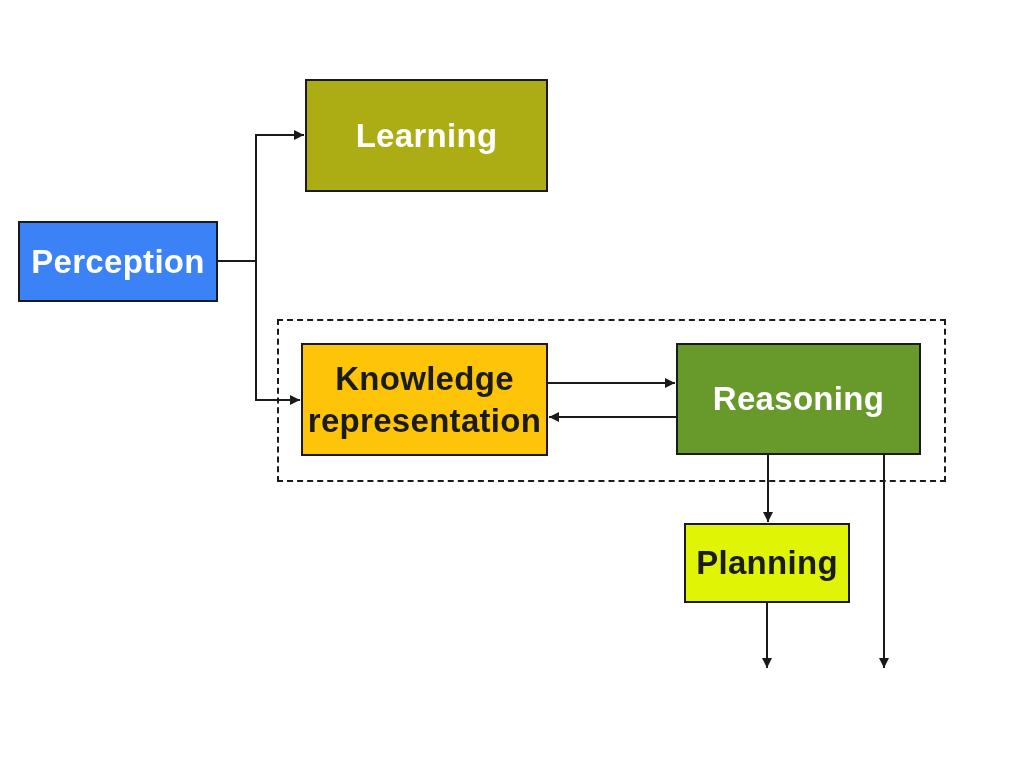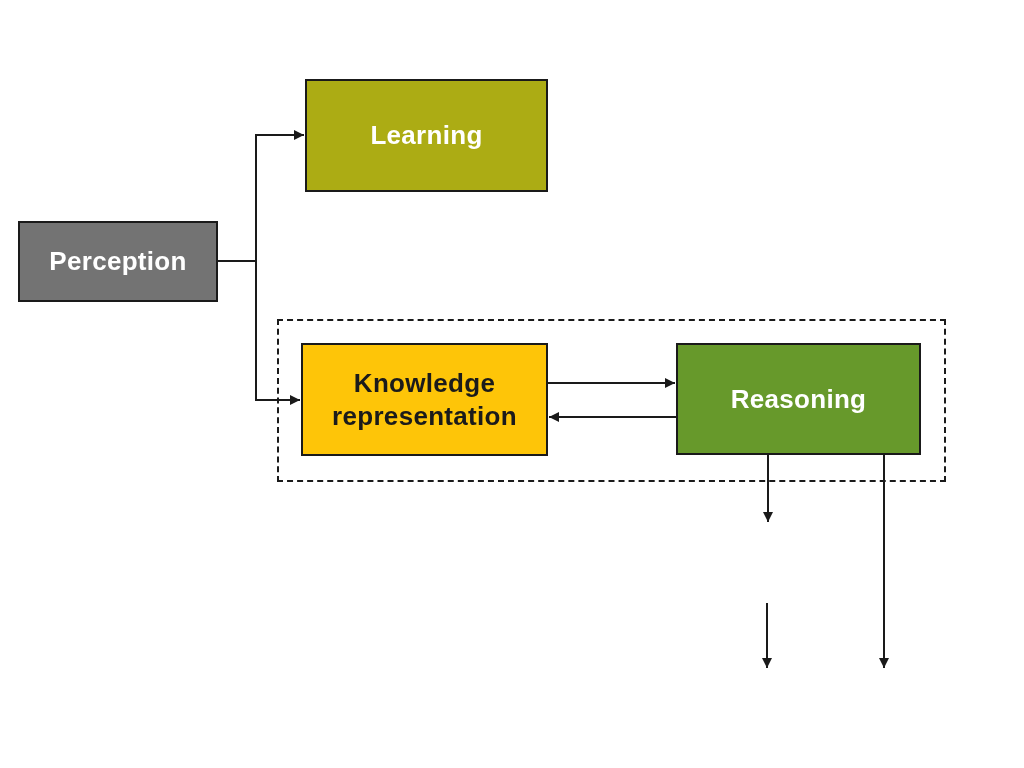--- a/index.html
+++ b/index.html
@@ -38,21 +38,21 @@
   .node {
     position: absolute;
     box-sizing: border-box;
     border: 2px solid #1a1a1a;
     display: flex;
     align-items: center;
     justify-content: center;
     text-align: center;
     z-index: 3;
     font-weight: 700;
-    font-size: 26px;
+    font-size: 33px;
     letter-spacing: 0.3px;
     line-height: 1.25;
   }
   .node .label { display: block; padding: 0 6px; }
   .light { color: #ffffff; }
   .dark  { color: #1b1b1b; }
   .node-perception { left: 18px;  top: 221px; width: 200px; height: 81px;  }
   .node-learning   { left: 305px; top: 79px;  width: 243px; height: 113px; }
   .node-knowledge  { left: 301px; top: 343px; width: 247px; height: 113px; }
   .node-reasoning  { left: 676px; top: 343px; width: 245px; height: 112px; }
@@ -75,31 +75,34 @@
     <path class="edge" d="M218,261 H257"></path>
     <path class="edge" d="M256,261 V135 H304" marker-end="url(#arrow)"></path>
     <path class="edge" d="M256,261 V400 H300" marker-end="url(#arrow)"></path>
     <path class="edge" d="M548,383 H675" marker-end="url(#arrow)"></path>
     <path class="edge" d="M676,417 H549" marker-end="url(#arrow)"></path>
     <path class="edge" d="M768,455 V522" marker-end="url(#arrow)"></path>
     <path class="edge" d="M767,603 V668" marker-end="url(#arrow)"></path>
     <path class="edge" d="M884,455 V668" marker-end="url(#arrow)"></path>
   </svg>
 
-  <div class="node node-perception" style="background-color: #737373;">
+  <div class="node node-perception" style="background-color: #3b82f6;">
     <span class="label light">Perception</span>
   </div>
 
   <div class="node node-learning" style="background-color: rgb(172, 172, 20);">
     <span class="label light">Learning</span>
   </div>
 
   <div class="node node-knowledge" style="background-color: rgb(254, 197, 8);">
     <span class="label dark">Knowledge representation</span>
   </div>
 
   <div class="node node-reasoning" style="background-color: rgb(103, 153, 43);">
     <span class="label light">Reasoning</span>
   </div>
 
+  <div class="node node-planning" style="background-color: rgb(223, 245, 5);">
+    <span class="label dark">Planning</span>
+  </div>
 
 
 </div>
 
 </body></html>

